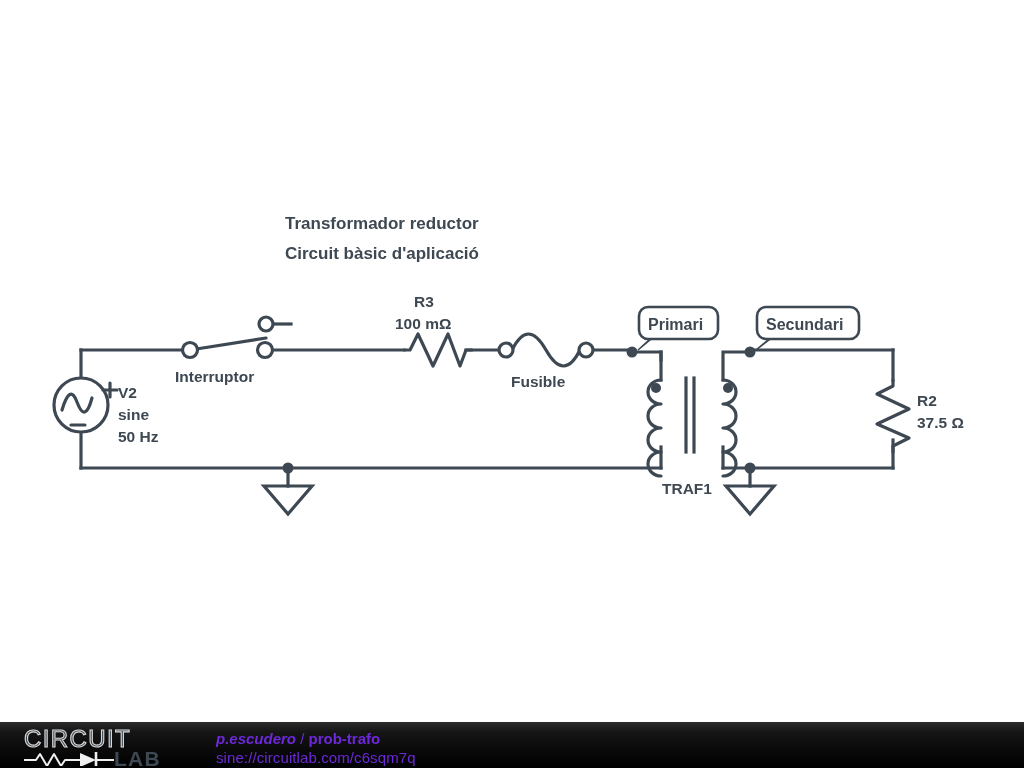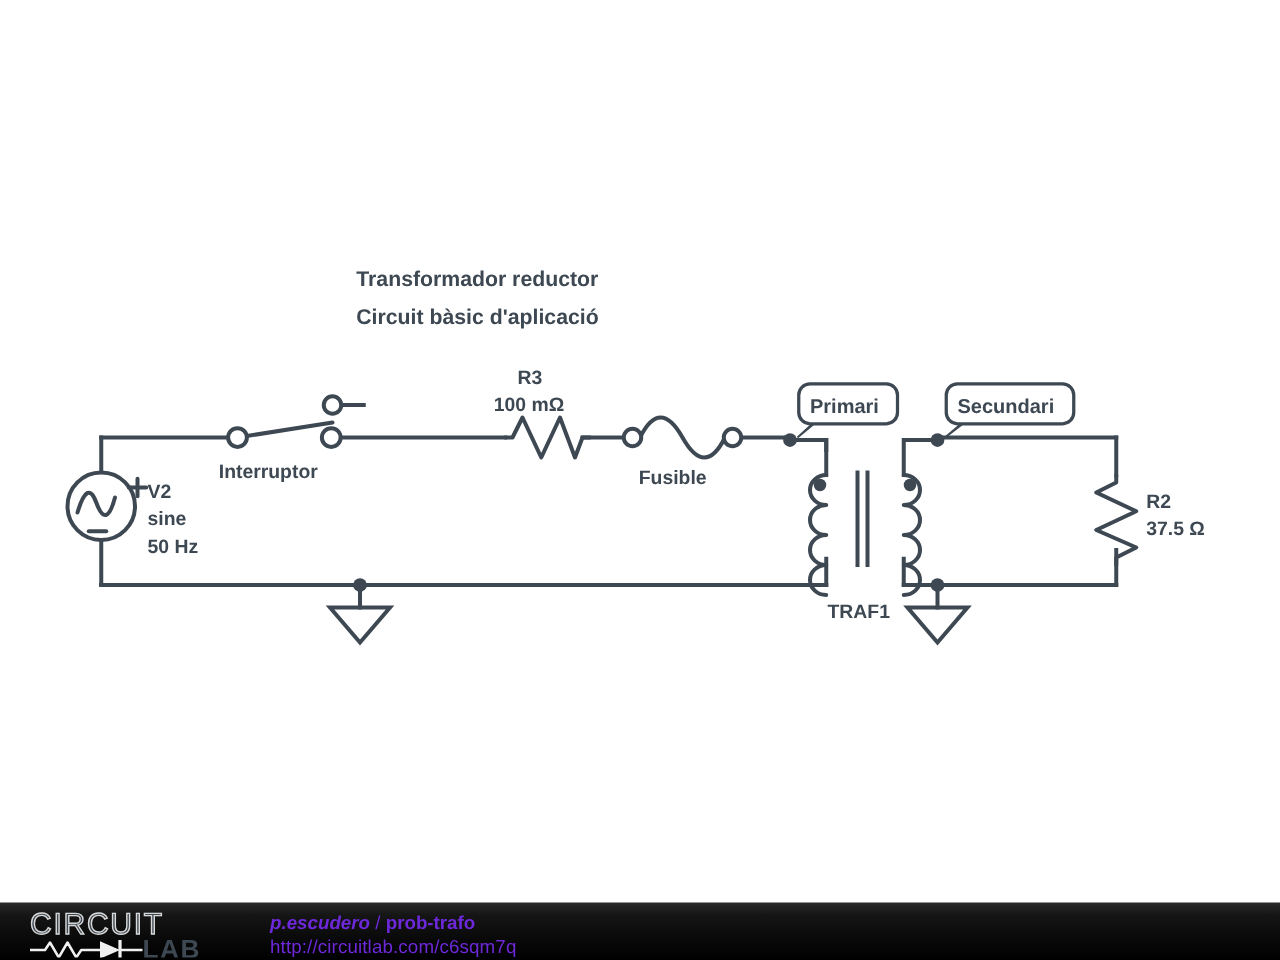--- a/index.html
+++ b/index.html
@@ -252,16 +252,16 @@
       <path d="M 74 26 L 74 42" stroke="#f0f0f0" stroke-width="2.6"></path>
       <path d="M 74 34 L 92 34" stroke="#f0f0f0" stroke-width="2"></path>
     </g>
     <text x="92" y="40" font-family="Liberation Sans, sans-serif" font-size="21" font-weight="bold" letter-spacing="1.2" fill="#ffffff">LAB</text>
   </svg>
 
   <div id="footer-text">
     <div id="footer-credit">
       <span class="user">p.escudero</span><span class="sep"> / </span><span class="proj">prob-trafo</span>
     </div>
-    <div id="footer-url">http://circuitlab.com/c6sqm7q</div>
+    <div id="footer-url">sine://circuitlab.com/c6sqm7q</div>
   </div>
 
 </div>
 
 </body></html>

